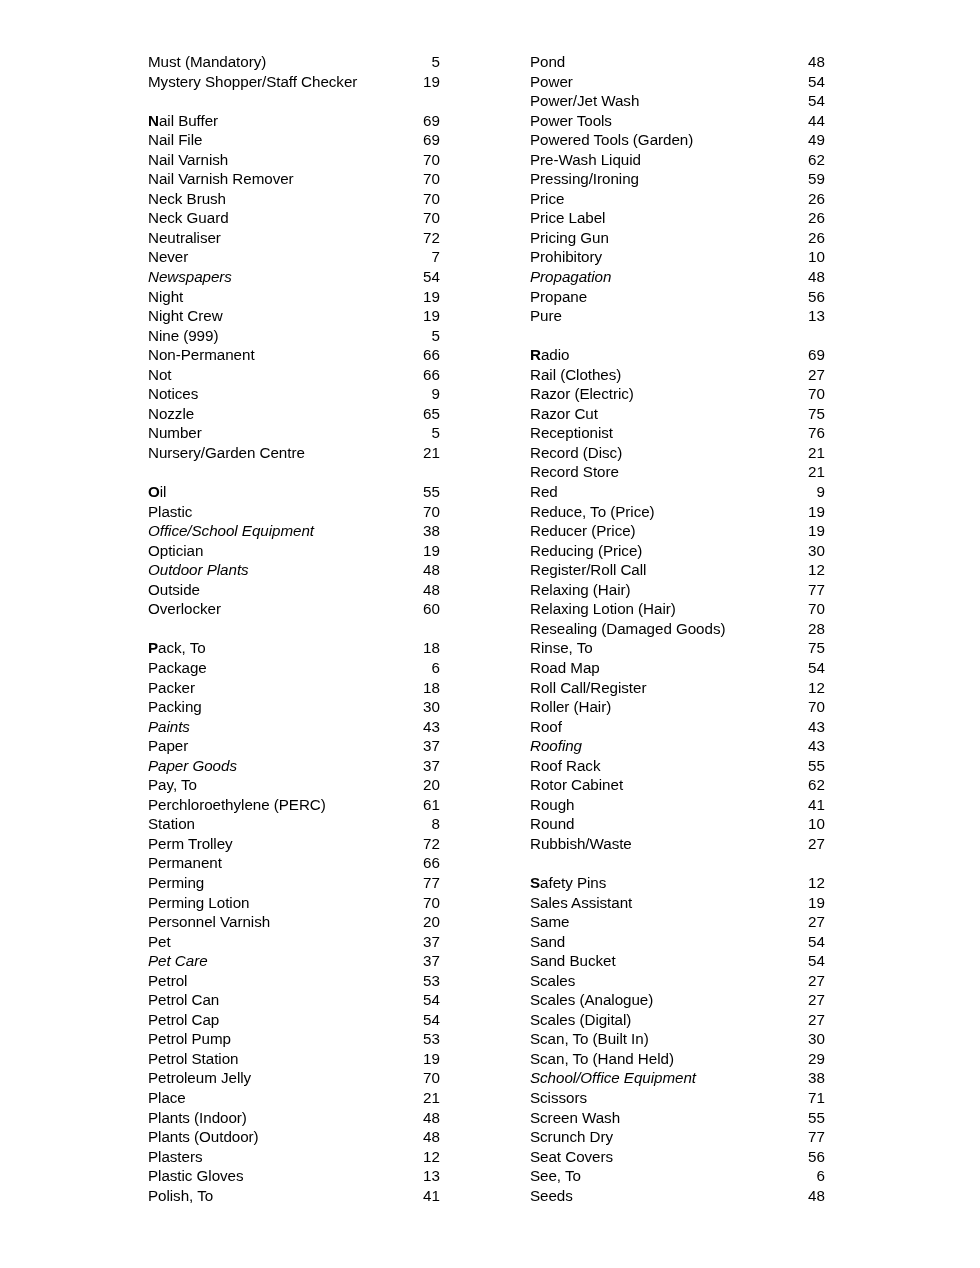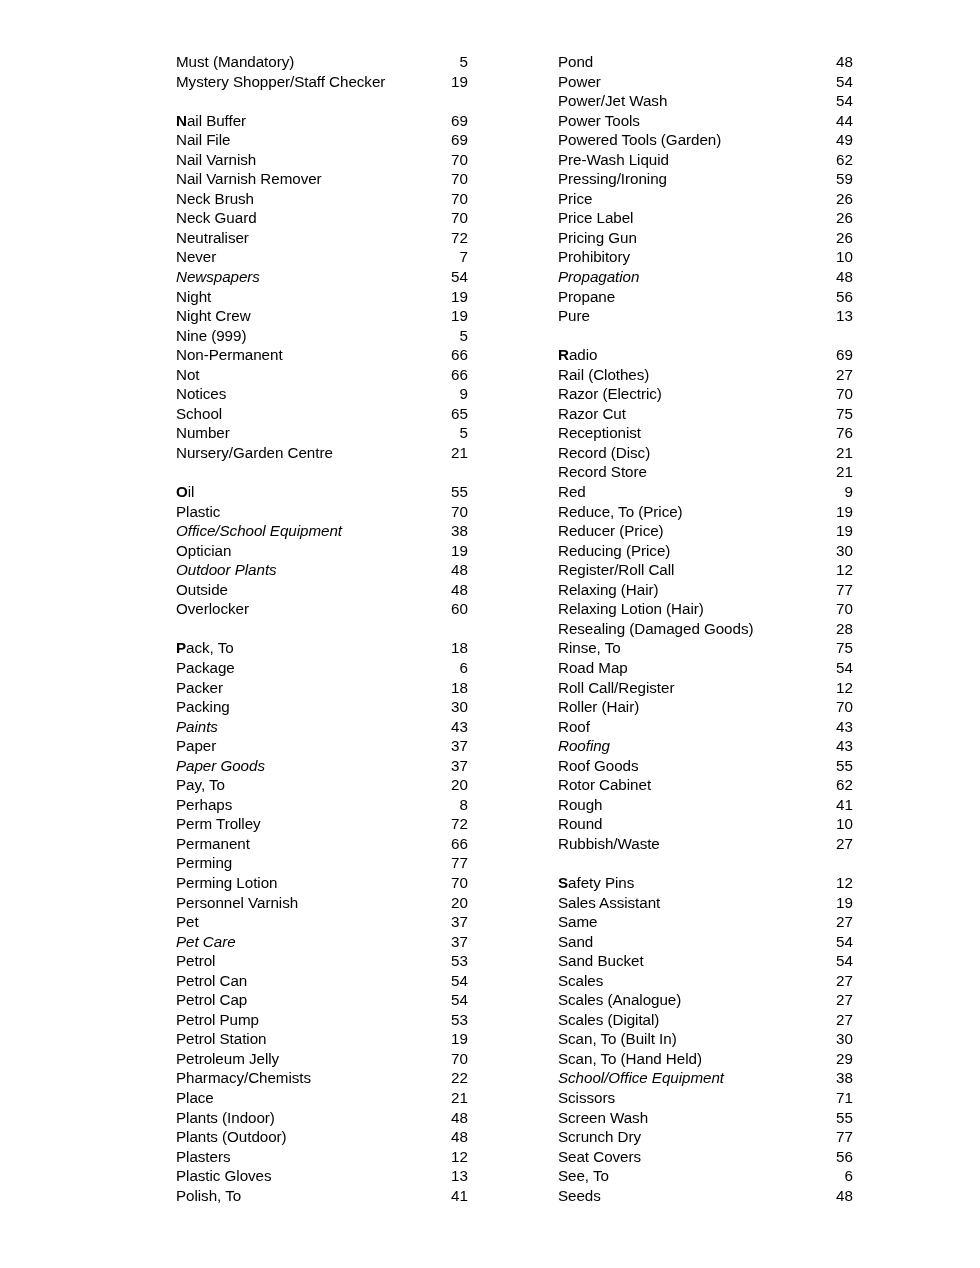--- a/index.html
+++ b/index.html
@@ -16,21 +16,20 @@
   }
   #page {
     position: relative;
     width: 980px;
     height: 1268px;
     overflow: hidden;
   }
   .column {
     position: absolute;
     top: 52px;
-    margin-left: 28px;
   }
   #col-left  { left: 148px; width: 292px; }
   #col-right { left: 530px; width: 295px; }
 
   .entry {
     display: flex;
     align-items: baseline;
     height: 19.55px;
     line-height: 19.55px;
     font-size: 15.2px;
@@ -128,21 +127,21 @@
       </div>
       <div class="entry">
         <span class="term">Not</span>
         <span class="page">66</span>
       </div>
       <div class="entry">
         <span class="term">Notices</span>
         <span class="page">9</span>
       </div>
       <div class="entry">
-        <span class="term">School</span>
+        <span class="term">Nozzle</span>
         <span class="page">65</span>
       </div>
       <div class="entry">
         <span class="term">Number</span>
         <span class="page">5</span>
       </div>
       <div class="entry">
         <span class="term">Nursery/Garden Centre</span>
         <span class="page">21</span>
       </div>
@@ -202,21 +201,25 @@
       </div>
       <div class="entry italic">
         <span class="term">Paper Goods</span>
         <span class="page">37</span>
       </div>
       <div class="entry">
         <span class="term">Pay, To</span>
         <span class="page">20</span>
       </div>
       <div class="entry">
-        <span class="term">Perhaps</span>
+        <span class="term">Perchloroethylene (PERC)</span>
+        <span class="page">61</span>
+      </div>
+      <div class="entry">
+        <span class="term">Station</span>
         <span class="page">8</span>
       </div>
       <div class="entry">
         <span class="term">Perm Trolley</span>
         <span class="page">72</span>
       </div>
       <div class="entry">
         <span class="term">Permanent</span>
         <span class="page">66</span>
       </div>
@@ -258,24 +261,20 @@
       </div>
       <div class="entry">
         <span class="term">Petrol Station</span>
         <span class="page">19</span>
       </div>
       <div class="entry">
         <span class="term">Petroleum Jelly</span>
         <span class="page">70</span>
       </div>
       <div class="entry">
-        <span class="term">Pharmacy/Chemists</span>
-        <span class="page">22</span>
-      </div>
-      <div class="entry">
         <span class="term">Place</span>
         <span class="page">21</span>
       </div>
       <div class="entry">
         <span class="term">Plants (Indoor)</span>
         <span class="page">48</span>
       </div>
       <div class="entry">
         <span class="term">Plants (Outdoor)</span>
         <span class="page">48</span>
@@ -429,21 +428,21 @@
       </div>
       <div class="entry">
         <span class="term">Roof</span>
         <span class="page">43</span>
       </div>
       <div class="entry italic">
         <span class="term">Roofing</span>
         <span class="page">43</span>
       </div>
       <div class="entry">
-        <span class="term">Roof Goods</span>
+        <span class="term">Roof Rack</span>
         <span class="page">55</span>
       </div>
       <div class="entry">
         <span class="term">Rotor Cabinet</span>
         <span class="page">62</span>
       </div>
       <div class="entry">
         <span class="term">Rough</span>
         <span class="page">41</span>
       </div>

